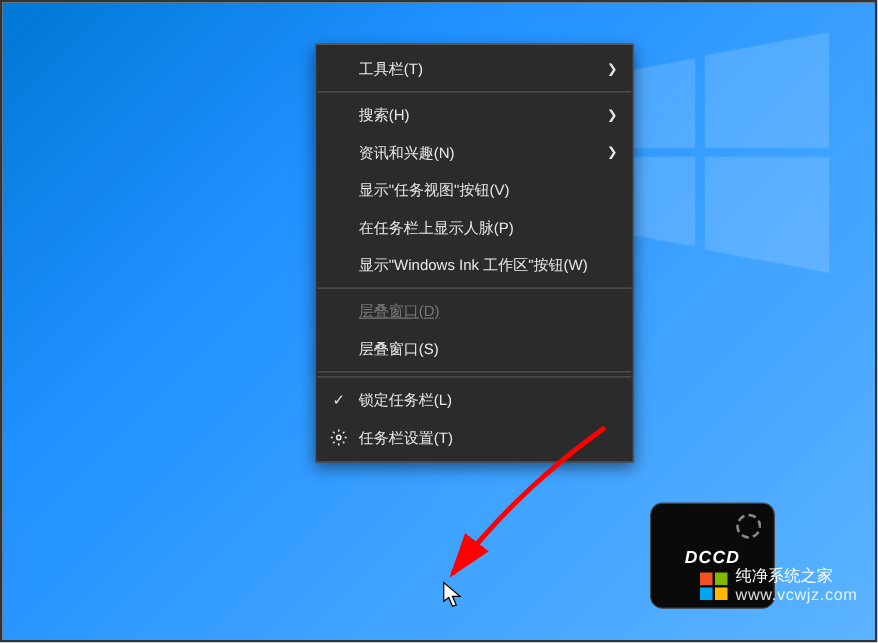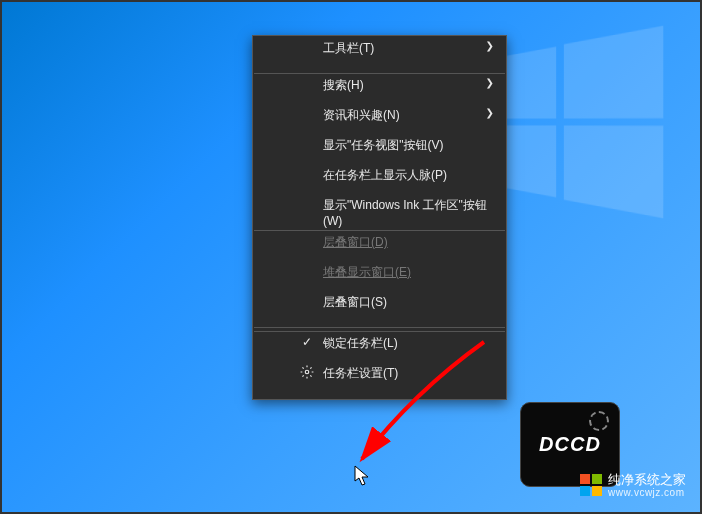--- a/index.html
+++ b/index.html
@@ -45,26 +45,25 @@
       background: #2b2b2b;
       border: 1px solid #555;
       box-shadow: 0 4px 12px rgba(0,0,0,0.5);
       padding: 4px 0;
       font-size: 12px;
       color: #e8e8e8;
     }
     
     .menu-item {
       display: flex;
-      align-items: flex-start;
+      align-items: center;
       height: 30px;
       padding: 0 12px 0 34px;
       position: relative;
       cursor: default;
-      margin-left: 36px;
     }
     .menu-item.disabled { color: #777; text-decoration: underline; }
     
     .menu-item .icon-slot {
       position: absolute;
       left: 10px;
       width: 16px;
       display: flex;
       justify-content: center;
       align-items: center;
@@ -108,57 +107,57 @@
       width: 100px;
       height: 85px;
       background: #0a0a0a;
       border-radius: 10px;
       display: flex;
       align-items: center;
       justify-content: center;
       color: #fff;
       font-weight: 700;
       font-style: italic;
-      font-size: 20px;
+      font-size: 14px;
       letter-spacing: 1px;
       border: 1px solid #444;
     }
     .taskbar-icon .gear-deco {
       position: absolute;
       top: 8px;
       right: 10px;
       width: 20px;
       height: 20px;
       border: 2px dashed #888;
       border-radius: 50%;
     }
     
     .watermark {
       position: absolute;
       right: 14px;
-      bottom: 14px;
+      bottom: 29px;
       display: flex;
       align-items: center;
       gap: 6px;
       font-size: 13px;
       color: #fff;
       font-family: "Microsoft YaHei", sans-serif;
     }
     .watermark .wm-logo {
       display: grid;
       grid-template-columns: 10px 10px;
       grid-template-rows: 10px 10px;
       gap: 2px;
     }
     .watermark .wm-logo span:nth-child(1){background:#f25022}
     .watermark .wm-logo span:nth-child(2){background:#7fba00}
     .watermark .wm-logo span:nth-child(3){background:#00a4ef}
     .watermark .wm-logo span:nth-child(4){background:#ffb900}
     .watermark .wm-text { line-height: 1.1; }
-    .watermark .wm-sub { font-size: 10px; opacity: 0.85; letter-spacing: 0.5px; }
+    .watermark .wm-sub { font-size: 13px; opacity: 0.85; letter-spacing: 0.5px; }
   </style>
 </head>
 <body>
 
 <div class="desktop">
   <div class="windows-logo"></div>
 
   <div class="context-menu">
     <div class="menu-item">
       <span>工具栏(T)</span>
@@ -178,23 +177,20 @@
     </div>
     <div class="menu-item">
       <span>在任务栏上显示人脉(P)</span>
     </div>
     <div class="menu-item">
       <span>显示"Windows Ink 工作区"按钮(W)</span>
     </div>
     <div class="separator"></div>
     <div class="menu-item disabled">
       <span>层叠窗口(D)</span>
-    </div>
-    <div class="menu-item disabled">
-      <span>堆叠显示窗口(E)</span>
     </div>
     <div class="menu-item">
       <span>层叠窗口(S)</span>
     </div>
     <div class="separator"></div>
     <div class="separator"></div>
     <div class="menu-item">
       <span class="icon-slot check-icon"></span>
       <span>锁定任务栏(L)</span>
     </div>

